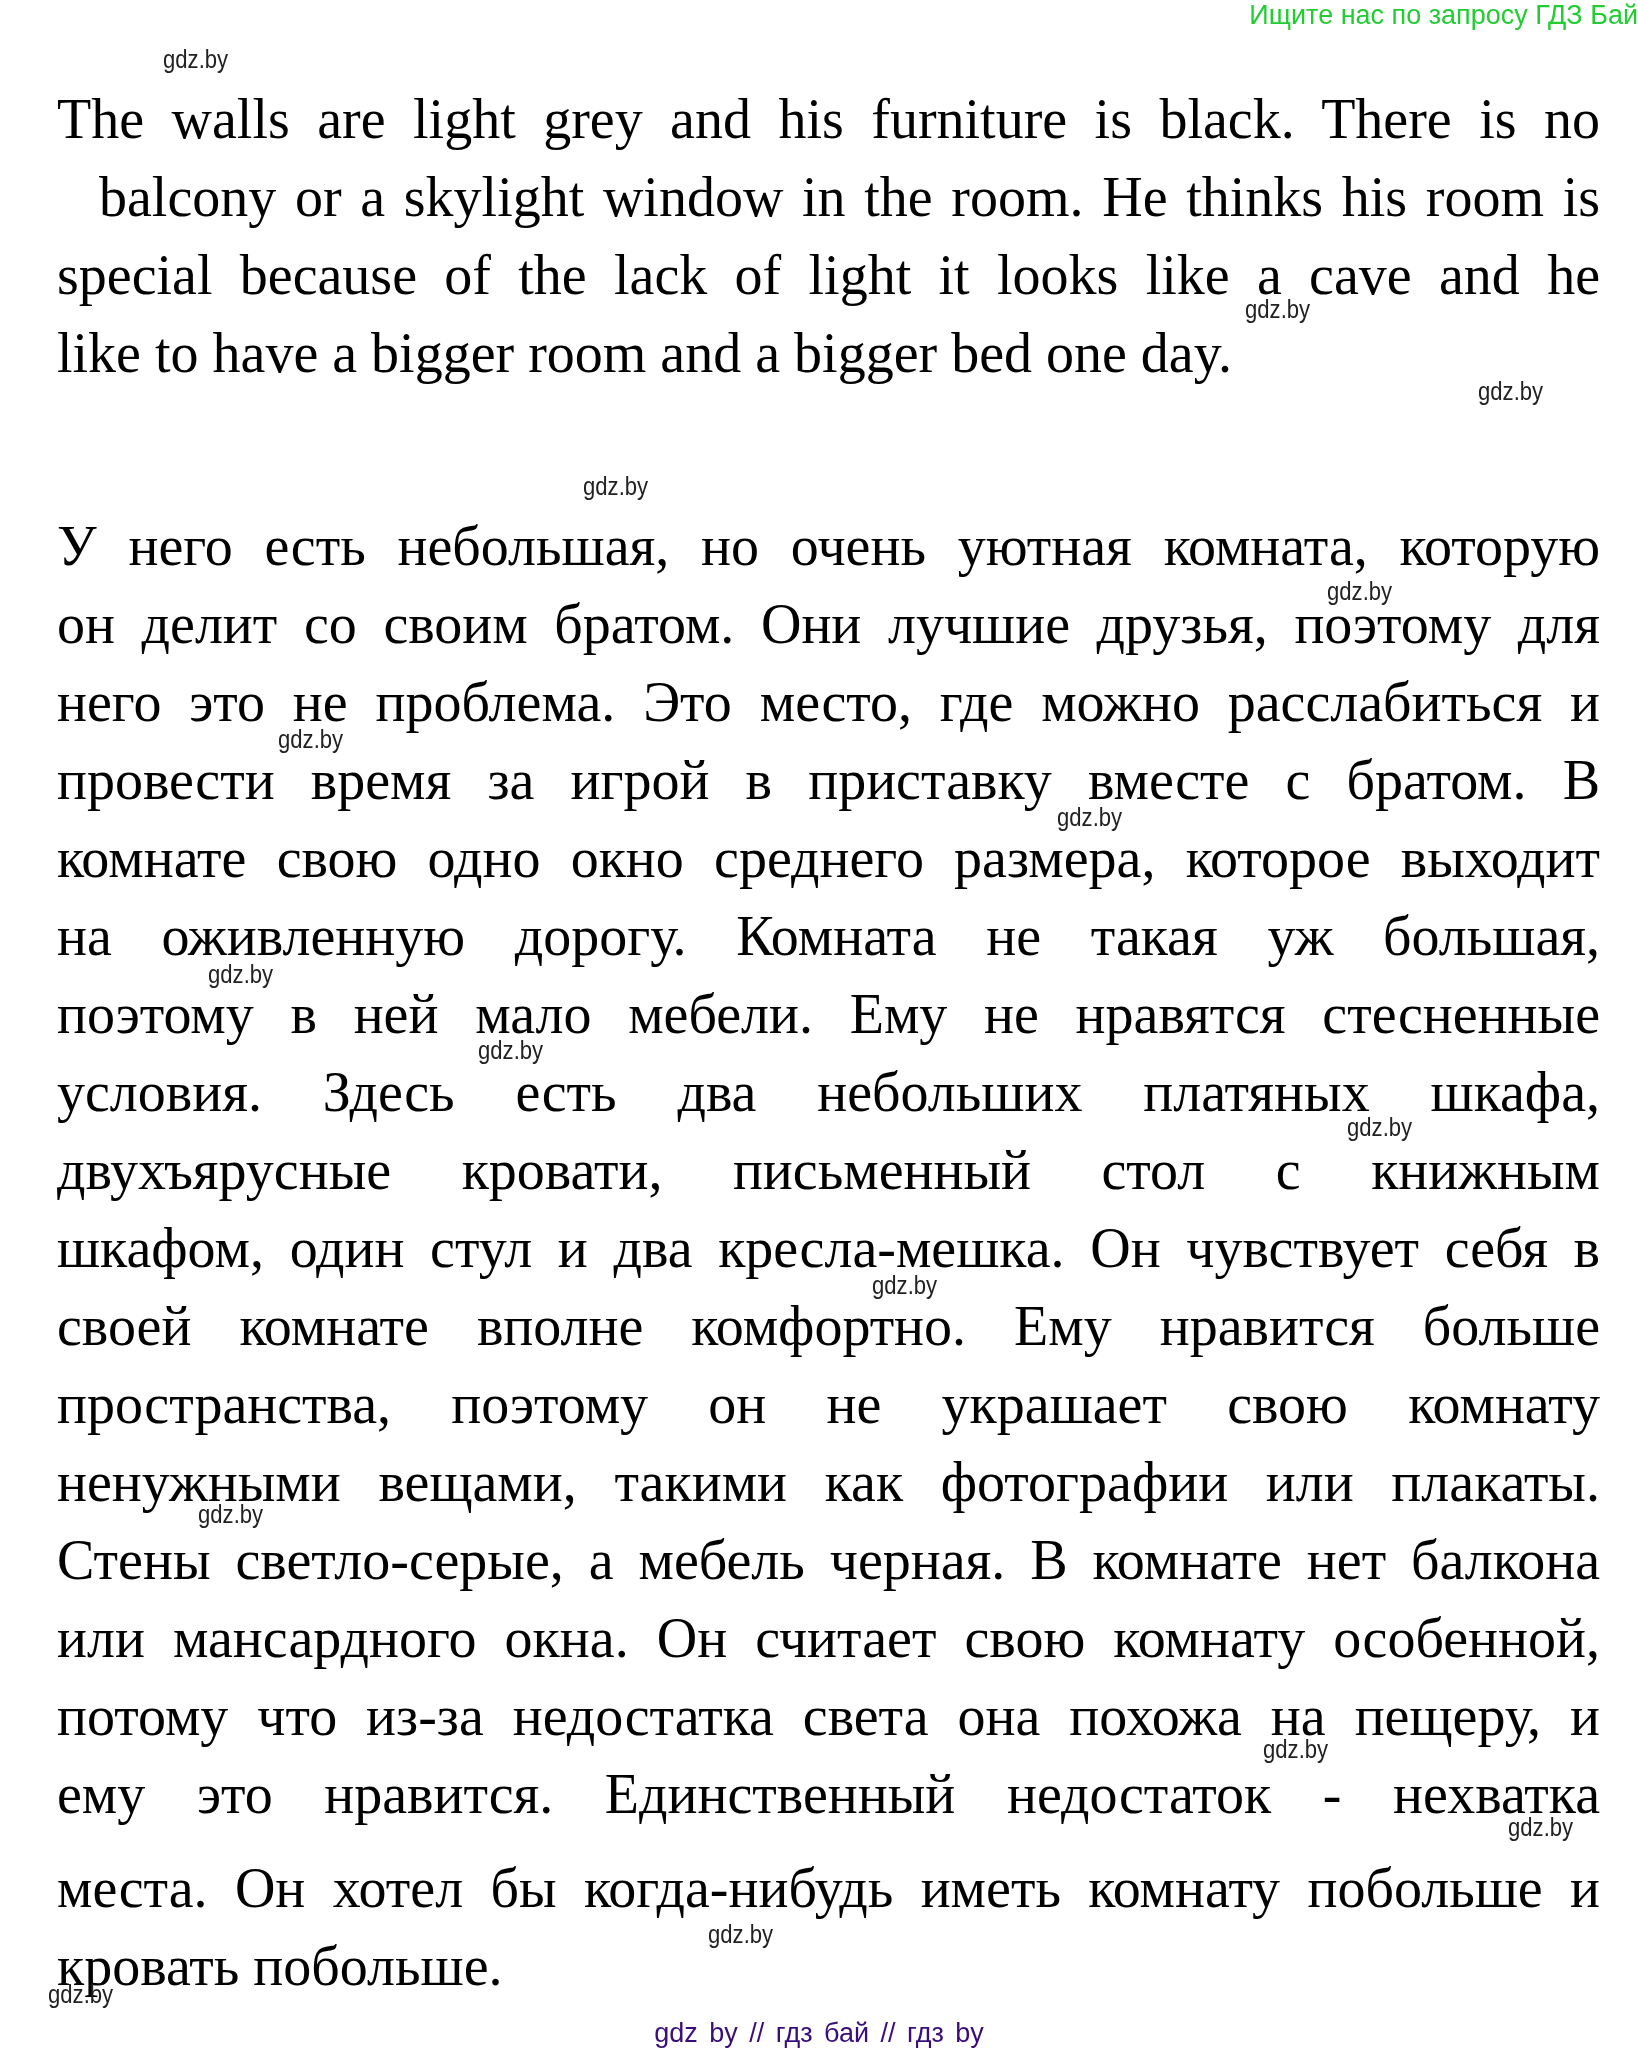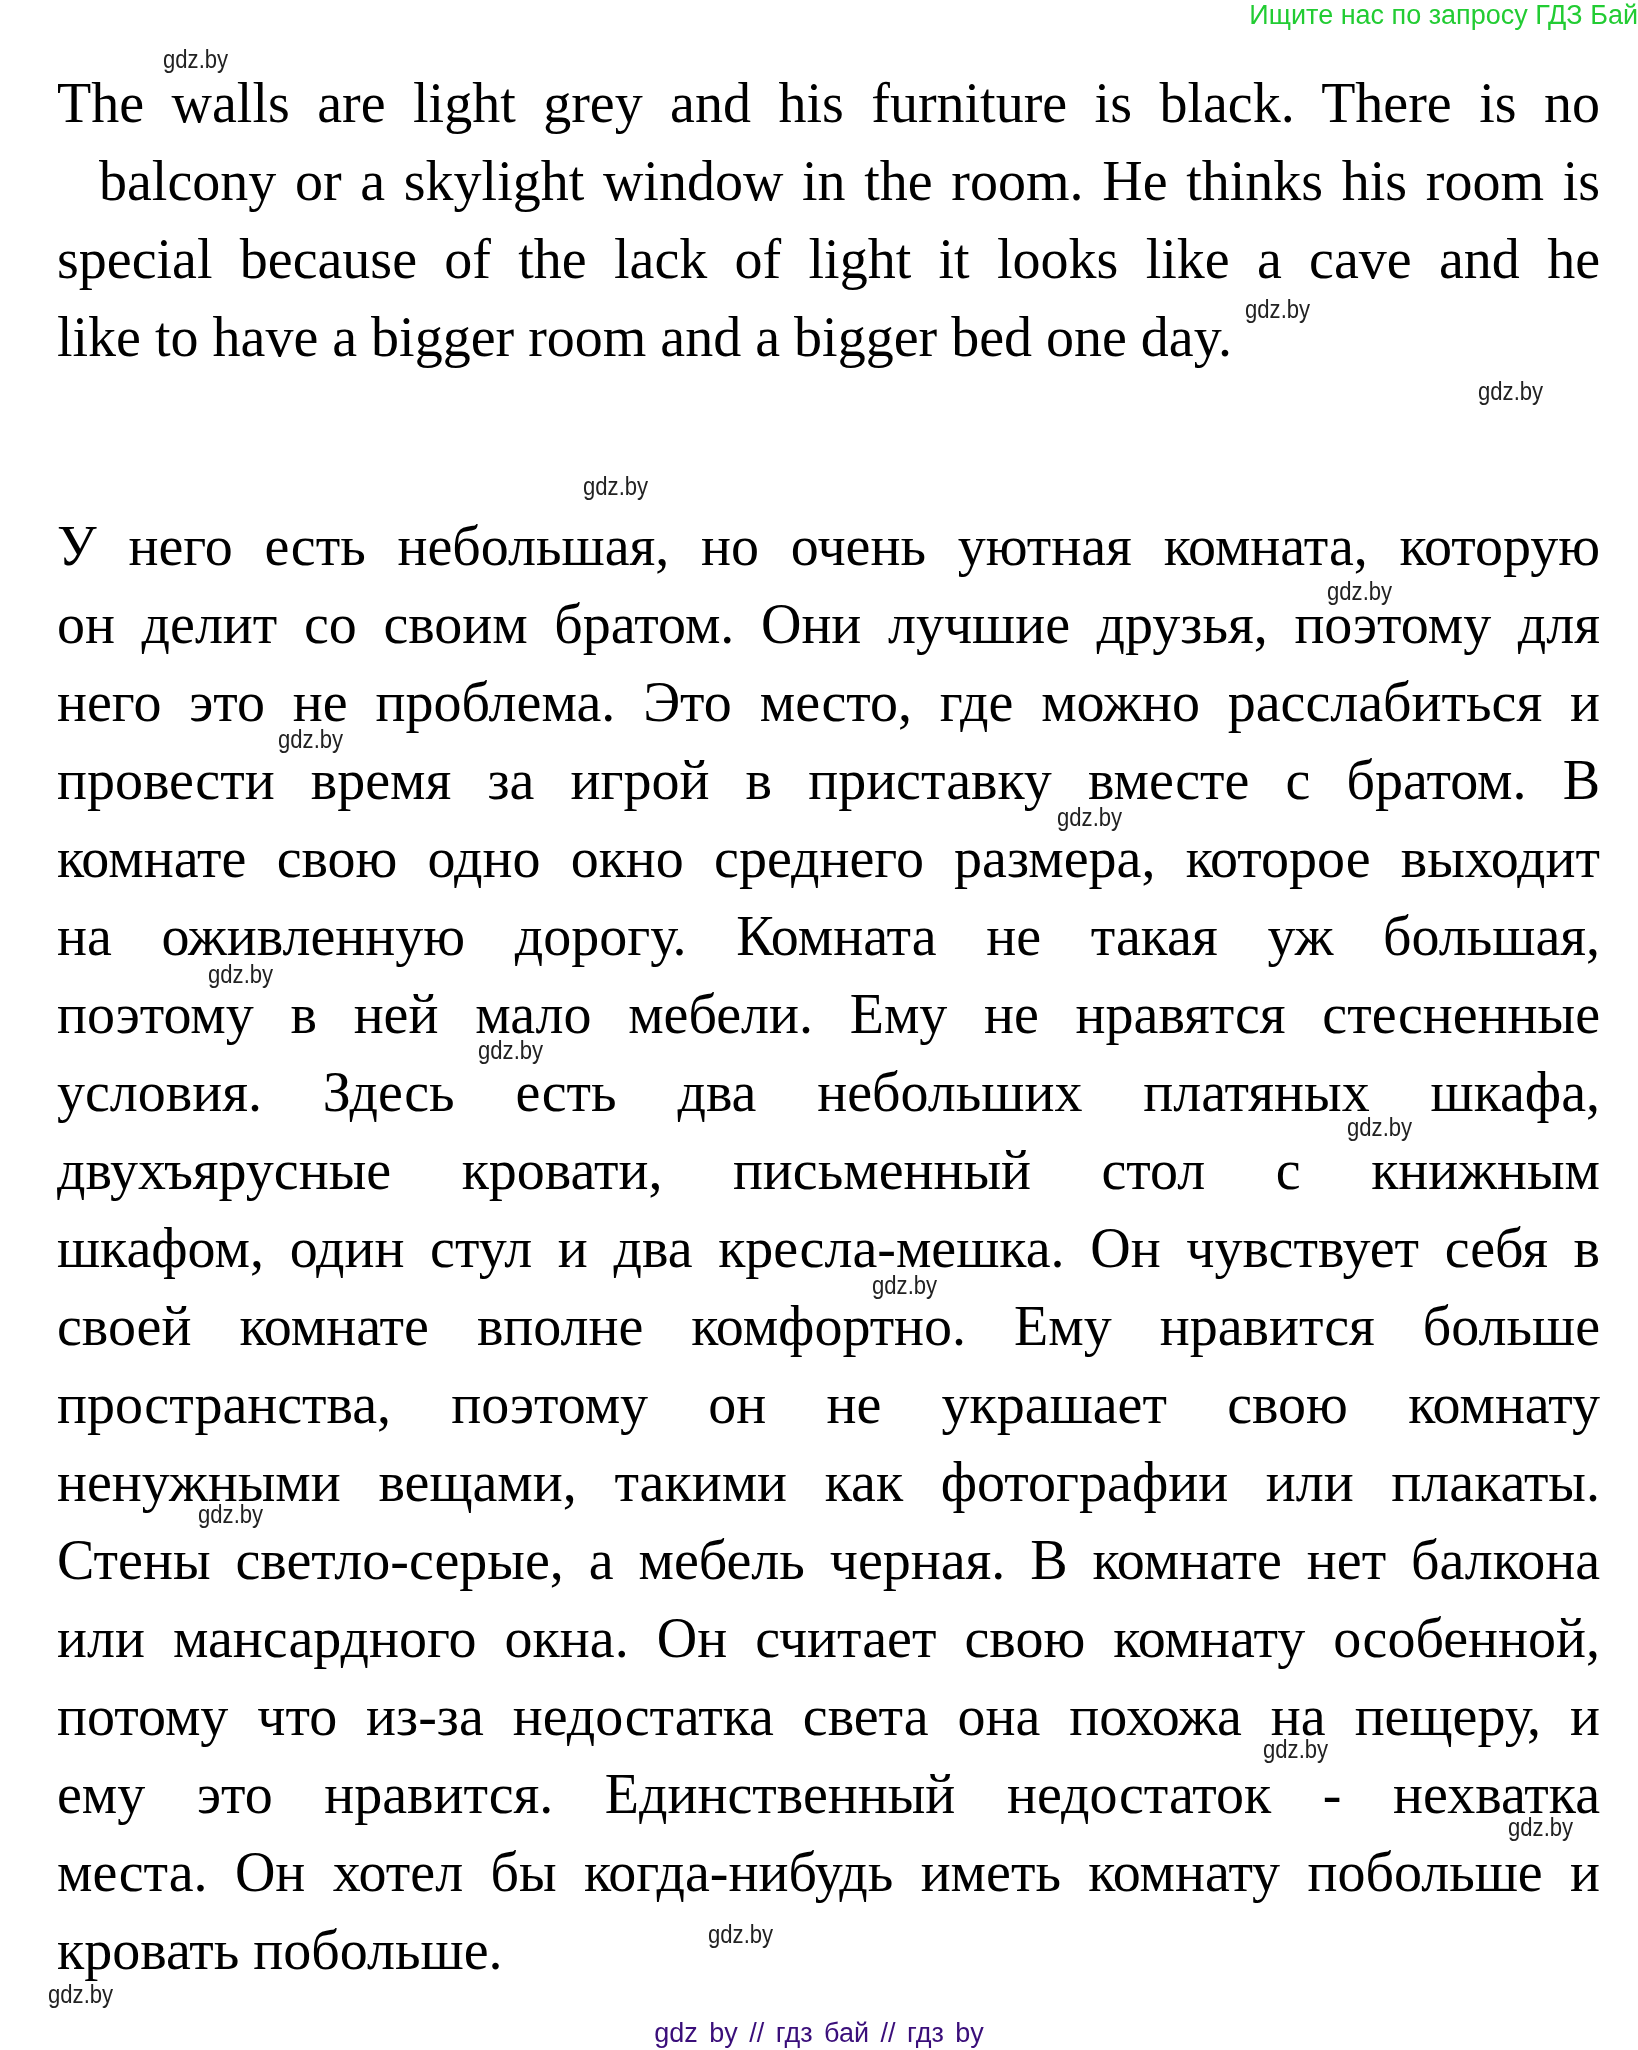--- a/index.html
+++ b/index.html
@@ -31,21 +31,21 @@
     position: absolute; left: 0; top: 2018px; width: 1638px; height: 30px;
     text-align: center; font-family: "Liberation Sans", sans-serif;
     font-size: 27px; line-height: 30px; color: #3a0e7a; word-spacing: 4px;
   }
 </style>
 </head>
 <body>
 
 <div class="header">Ищите нас по запросу ГДЗ Бай</div>
 
-<div class="content para-en" style="top:64px">
+<div class="content para-en" style="top:80px">
   <span class="line" style="white-space: nowrap; display: block; text-align: justify; text-align-last: justify;">The walls are light grey and his furniture is black. There is no</span>
   <span class="line" style="white-space: nowrap; display: block; text-align: justify; text-align-last: justify; margin-left: 42px;">balcony or a skylight window in the room. He thinks his room is</span>
   <span class="line" style="white-space: nowrap; display: block; text-align: justify; text-align-last: justify;">special because of the lack of light it looks like a cave and he</span>
   <span class="line last" style="white-space: nowrap; display: block; text-align: left; text-align-last: auto;">like to have a bigger room and a bigger bed one day.</span>
 </div>
 
 <div class="content para-ru" style="top:507px">
   <span class="line" style="white-space: nowrap; display: block; text-align: justify; text-align-last: justify;">У него есть небольшая, но очень уютная комната, которую</span>
   <span class="line" style="white-space: nowrap; display: block; text-align: justify; text-align-last: justify;">он делит со своим братом. Они лучшие друзья, поэтому для</span>
   <span class="line" style="white-space: nowrap; display: block; text-align: justify; text-align-last: justify;">него это не проблема. Это место, где можно расслабиться и</span>
@@ -56,21 +56,21 @@
   <span class="line" style="white-space: nowrap; display: block; text-align: justify; text-align-last: justify;">условия. Здесь есть два небольших платяных шкафа,</span>
   <span class="line" style="white-space: nowrap; display: block; text-align: justify; text-align-last: justify;">двухъярусные кровати, письменный стол с книжным</span>
   <span class="line" style="white-space: nowrap; display: block; text-align: justify; text-align-last: justify;">шкафом, один стул и два кресла-мешка. Он чувствует себя в</span>
   <span class="line" style="white-space: nowrap; display: block; text-align: justify; text-align-last: justify;">своей комнате вполне комфортно. Ему нравится больше</span>
   <span class="line" style="white-space: nowrap; display: block; text-align: justify; text-align-last: justify;">пространства, поэтому он не украшает свою комнату</span>
   <span class="line" style="white-space: nowrap; display: block; text-align: justify; text-align-last: justify;">ненужными вещами, такими как фотографии или плакаты.</span>
   <span class="line" style="white-space: nowrap; display: block; text-align: justify; text-align-last: justify;">Стены светло-серые, а мебель черная. В комнате нет балкона</span>
   <span class="line" style="white-space: nowrap; display: block; text-align: justify; text-align-last: justify;">или мансардного окна. Он считает свою комнату особенной,</span>
   <span class="line" style="white-space: nowrap; display: block; text-align: justify; text-align-last: justify;">потому что из-за недостатка света она похожа на пещеру, и</span>
   <span class="line" style="white-space: nowrap; display: block; text-align: justify; text-align-last: justify;">ему это нравится. Единственный недостаток - нехватка</span>
-  <span class="line" style="white-space: nowrap; display: block; text-align: justify; text-align-last: justify;">места. Он хотел бы когда-нибудь иметь комнату побольше и</span>
+  <span class="line" style="white-space: nowrap; display: block; text-align: justify; text-align-last: justify; margin-top: 16px;">места. Он хотел бы когда-нибудь иметь комнату побольше и</span>
   <span class="line last" style="white-space: nowrap; display: block; text-align: left; text-align-last: auto;">кровать побольше.</span>
 </div>
 
 <span class="wm" style="left:163px;top:45px">gdz.by</span>
 <span class="wm" style="left:1245px;top:295px">gdz.by</span>
 <span class="wm" style="left:1478px;top:377px">gdz.by</span>
 <span class="wm" style="left:583px;top:472px">gdz.by</span>
 <span class="wm" style="left:1327px;top:577px">gdz.by</span>
 <span class="wm" style="left:278px;top:725px">gdz.by</span>
 <span class="wm" style="left:1057px;top:803px">gdz.by</span>

